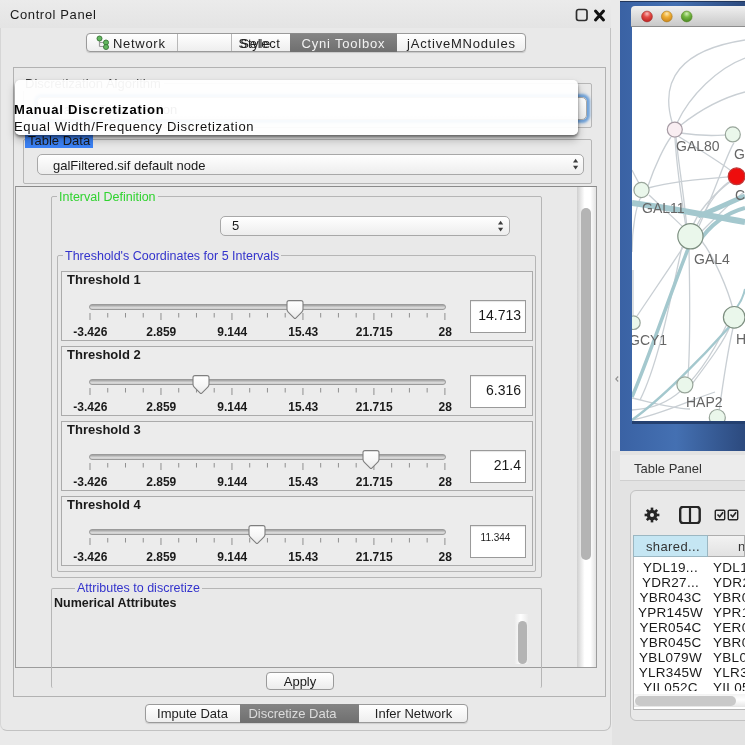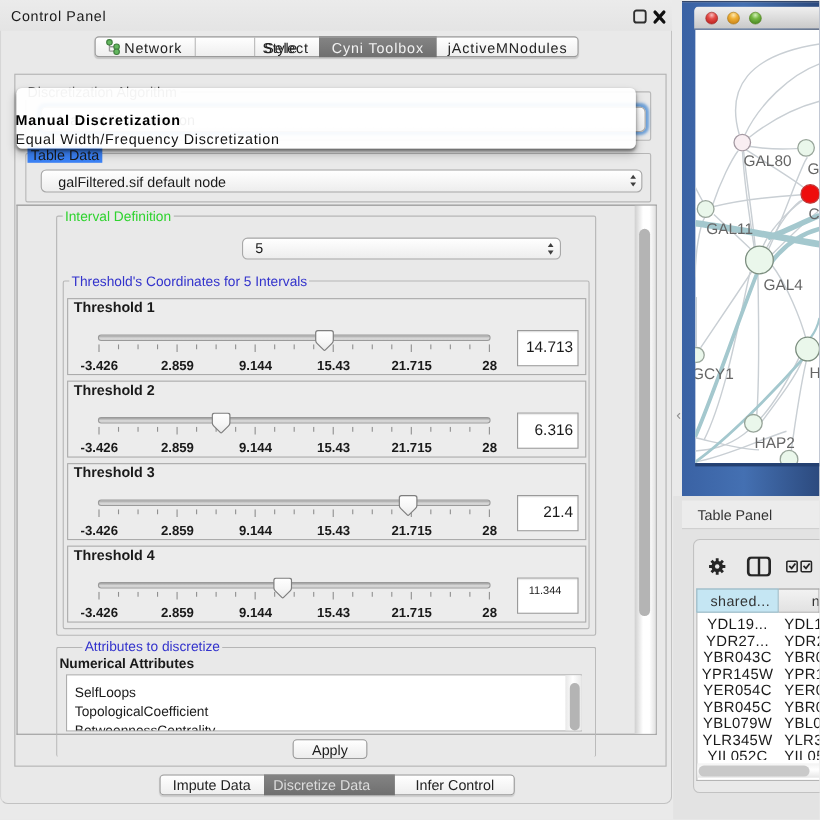--- a/index.html
+++ b/index.html
@@ -247,33 +247,30 @@
         </defs>
         <path d="M3 0.6 L15 0.6 Q17 0.6 17 2.6 L17 9.3 Q17 11 15.8 12.2 L9.8 18.1 Q9 18.9 8.2 18.1 L2.2 12.2 Q1 11 1 9.3 L1 2.6 Q1 0.6 3 0.6 Z" fill="url(#th496.4)" stroke="#7e7e7e" stroke-width="1.1"></path>
       </svg>
       <div class="abs" style="left:470px; top:524.9px; width:56px; height:33px; background:#ffffff; border:1px solid #9a9a9a; box-shadow:inset 0 1px 1px rgba(0,0,0,0.1);"></div>
       <div class="abs" style="left:470px; top:531.9px; width:51px; text-align:center; font-size:10px; color:#1a1a1a;">11.344</div>
     </div>
 
   <div class="abs" style="left:51px; top:588px; width:491px; height:100px; border:1px solid #b6b6b6; border-radius:2px; border-bottom:none;"></div>
   <div class="abs" style="left:57px; top:580.5px; font-size:12.5px; color:#3333cc; background:#e9e9e9; padding:0 2px;margin-left:18px;">Attributes to discretize</div>
   <div class="abs" style="left:54px; top:595.5px; font-size:12.5px; font-weight:bold; color:#1a1a1a;">Numerical Attributes</div>
-  <div class="abs" style="left:60px; top:613px; width:469px; height:52px; background:#ffffff; border:1px solid #adadad; overflow:hidden;">
-    <div style="font-size:12.5px; color:#1a1a1a; padding:8px 0 0 7px; line-height:17px;">SelfLoops<br>TopologicalCoefficient<br>BetweennessCentrality</div>
-  </div>
   <div class="abs" style="left:514px; top:614px; width:15px; height:50px; background:linear-gradient(90deg,#e8e8e8,#ffffff 45%,#e8e8e8);"></div>
   <div class="abs" style="left:518px; top:621px; width:9px; height:43px; background:#b4b4b4; border-radius:4.5px;"></div>
 
   <div class="abs" style="left:266px; top:672px; width:68px; height:18px; background:linear-gradient(#ffffff,#ececec); border:1px solid #9a9a9a; border-radius:4px; text-align:center; font-size:13px; color:#1a1a1a; line-height:17px;">Apply</div>
 
   <div class="abs" style="left:145px; top:704px; width:323px; height:19px; background:linear-gradient(#ffffff,#eeeeee); border:1px solid #9a9a9a; border-radius:4px; box-shadow:0 1px 1px rgba(0,0,0,0.12);"></div>
   <div class="abs" style="left:240px; top:704px; width:119px; height:19px; background:linear-gradient(#848484,#6f6f6f);"></div>
   <div class="abs" style="left:145px; top:706px; width:95px; text-align:center; font-size:13px; color:#222;">Impute Data</div>
   <div class="abs" style="left:240px; top:706px; width:105px; text-align:center; font-size:13px; color:#dcdcdc;">Discretize Data</div>
-  <div class="abs" style="left:359px; top:706px; width:109px; text-align:center; font-size:13px; color:#222;">Infer Control</div>
+  <div class="abs" style="left:359px; top:706px; width:109px; text-align:center; font-size:13px; color:#222;">Infer Network</div>
 
   <div class="abs" style="left:15px; top:80px; width:563px; height:55px; background:rgba(255,255,255,0.94); border-radius:5px; box-shadow:0 2px 3px rgba(0,0,0,0.45), 0 5px 9px rgba(0,0,0,0.25); z-index:30;"></div>
   <div class="abs" style="left:14px; top:102px; font-size:13px; font-weight:bold; letter-spacing:0.8px; color:#000; z-index:31;">Manual Discretization</div>
   <div class="abs" style="left:14px; top:119px; font-size:13px; letter-spacing:0.65px; color:#111; z-index:31;">Equal Width/Frequency Discretization</div>
 
   <div class="abs" style="left:615px; top:368px; width:4px; height:6px; z-index:5;">
     <svg width="4" height="6" viewBox="0 0 4 6">
         <path d="M3.2 0.5 L0.8 3 L3.2 5.5" fill="none" stroke="#909090" stroke-width="1.1"></path>
       </svg>
   </div>

